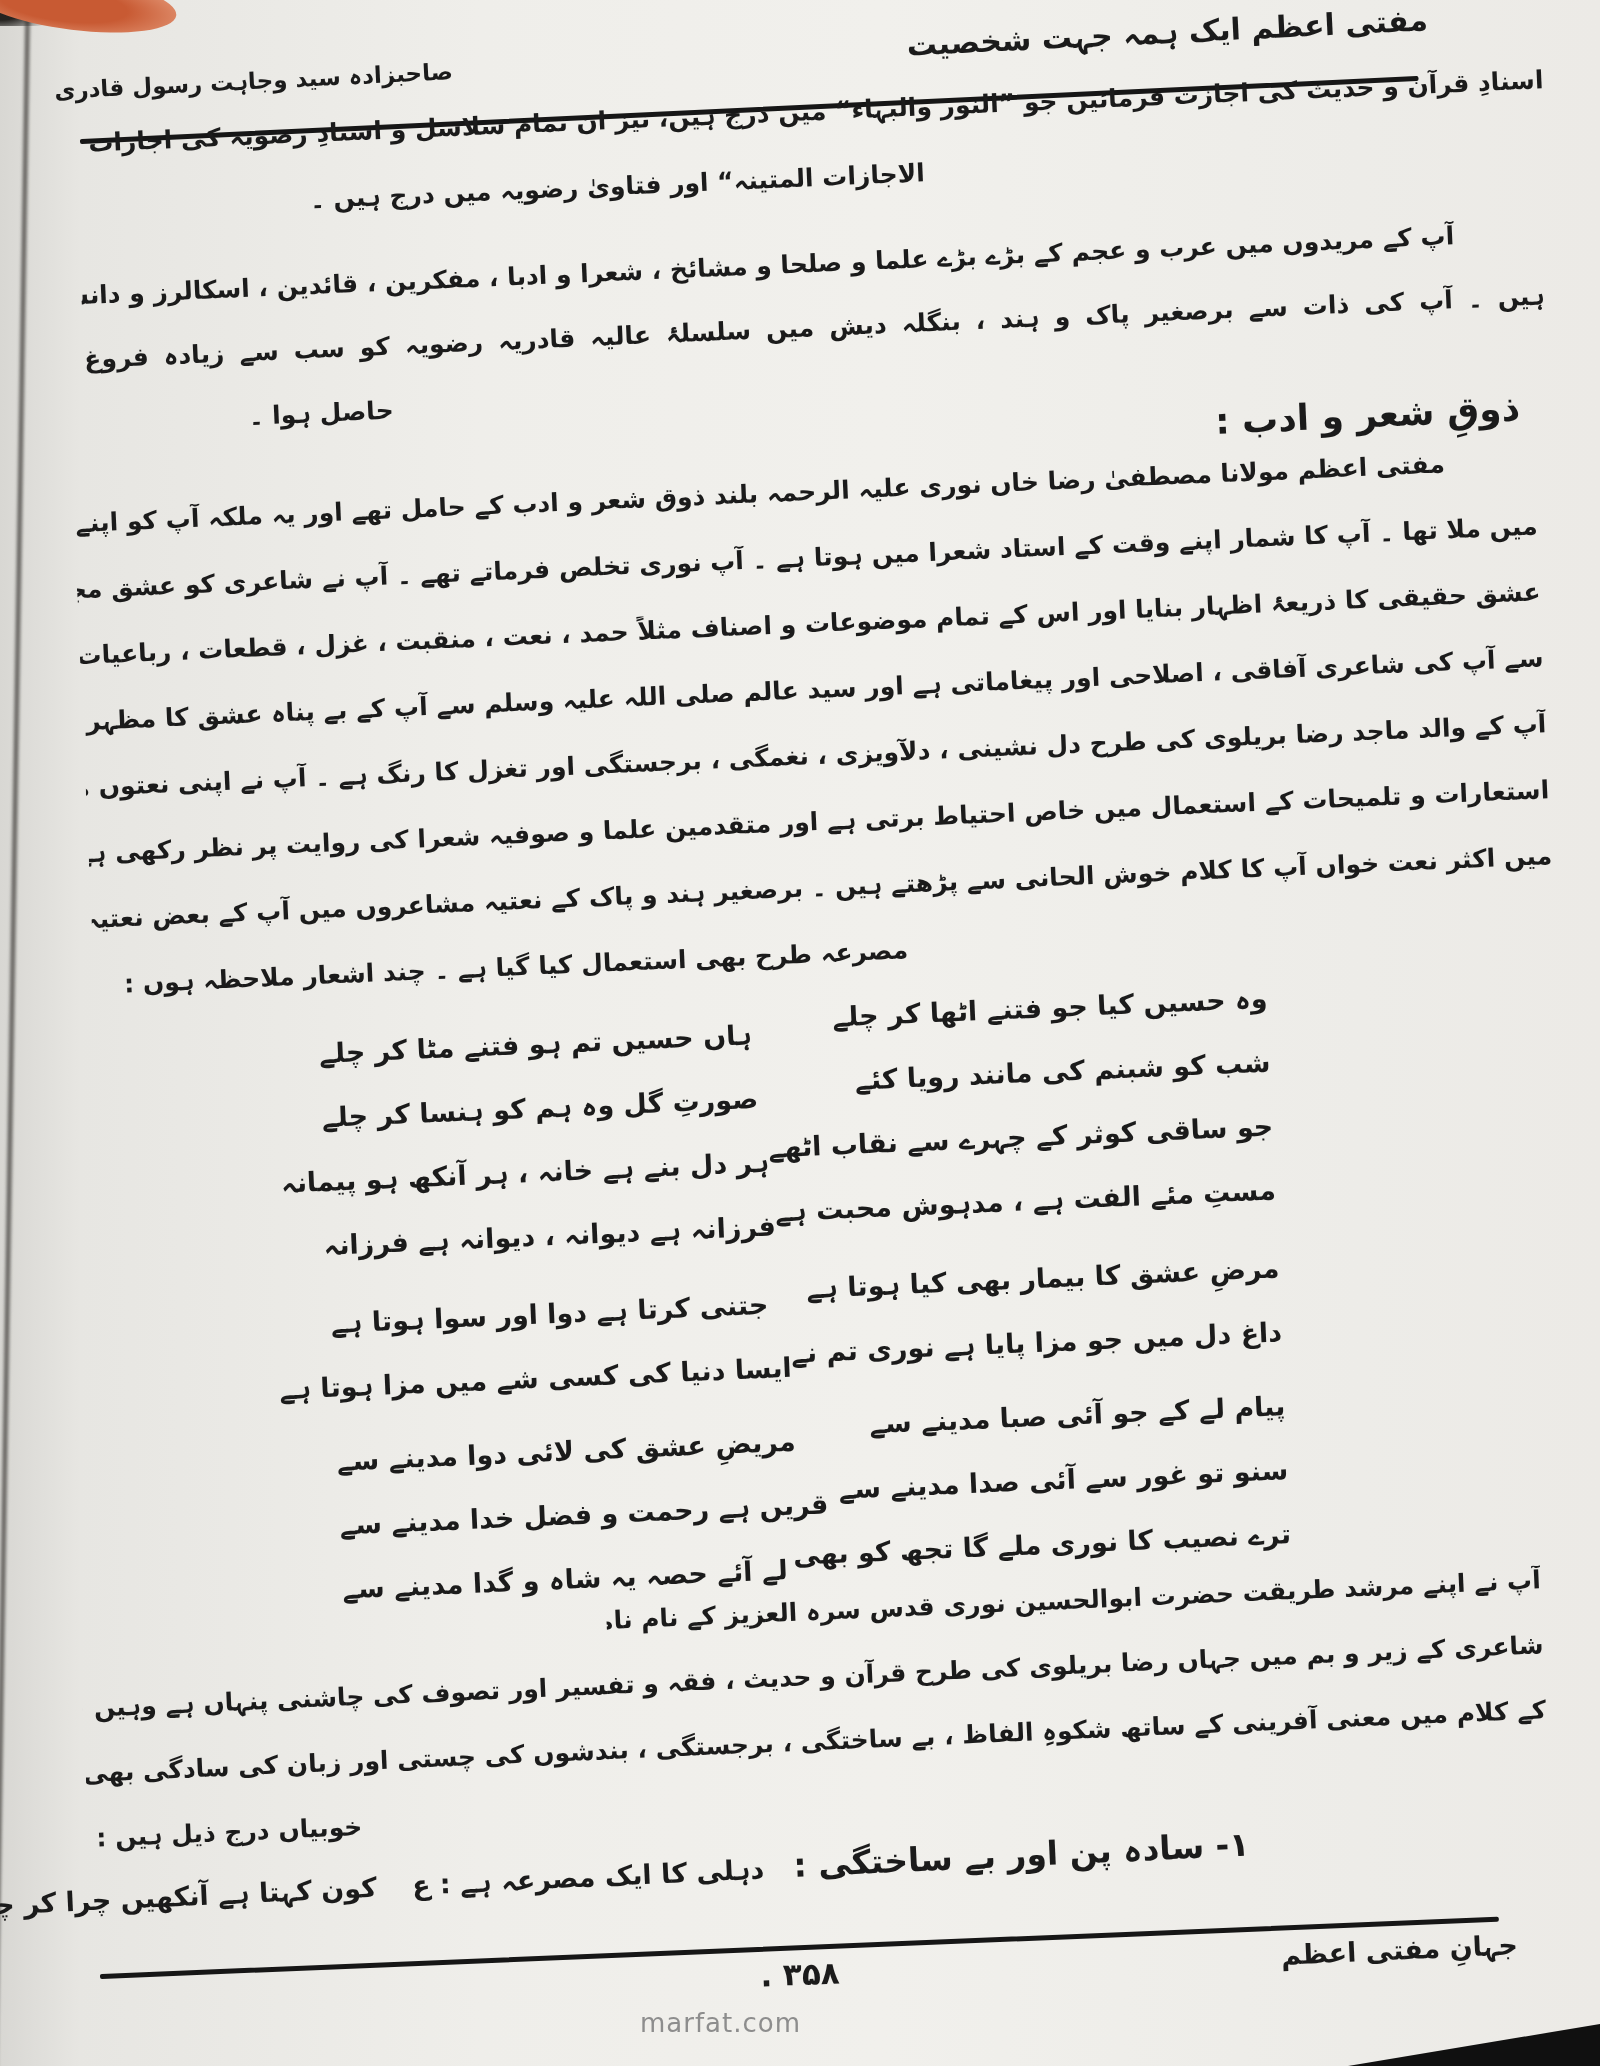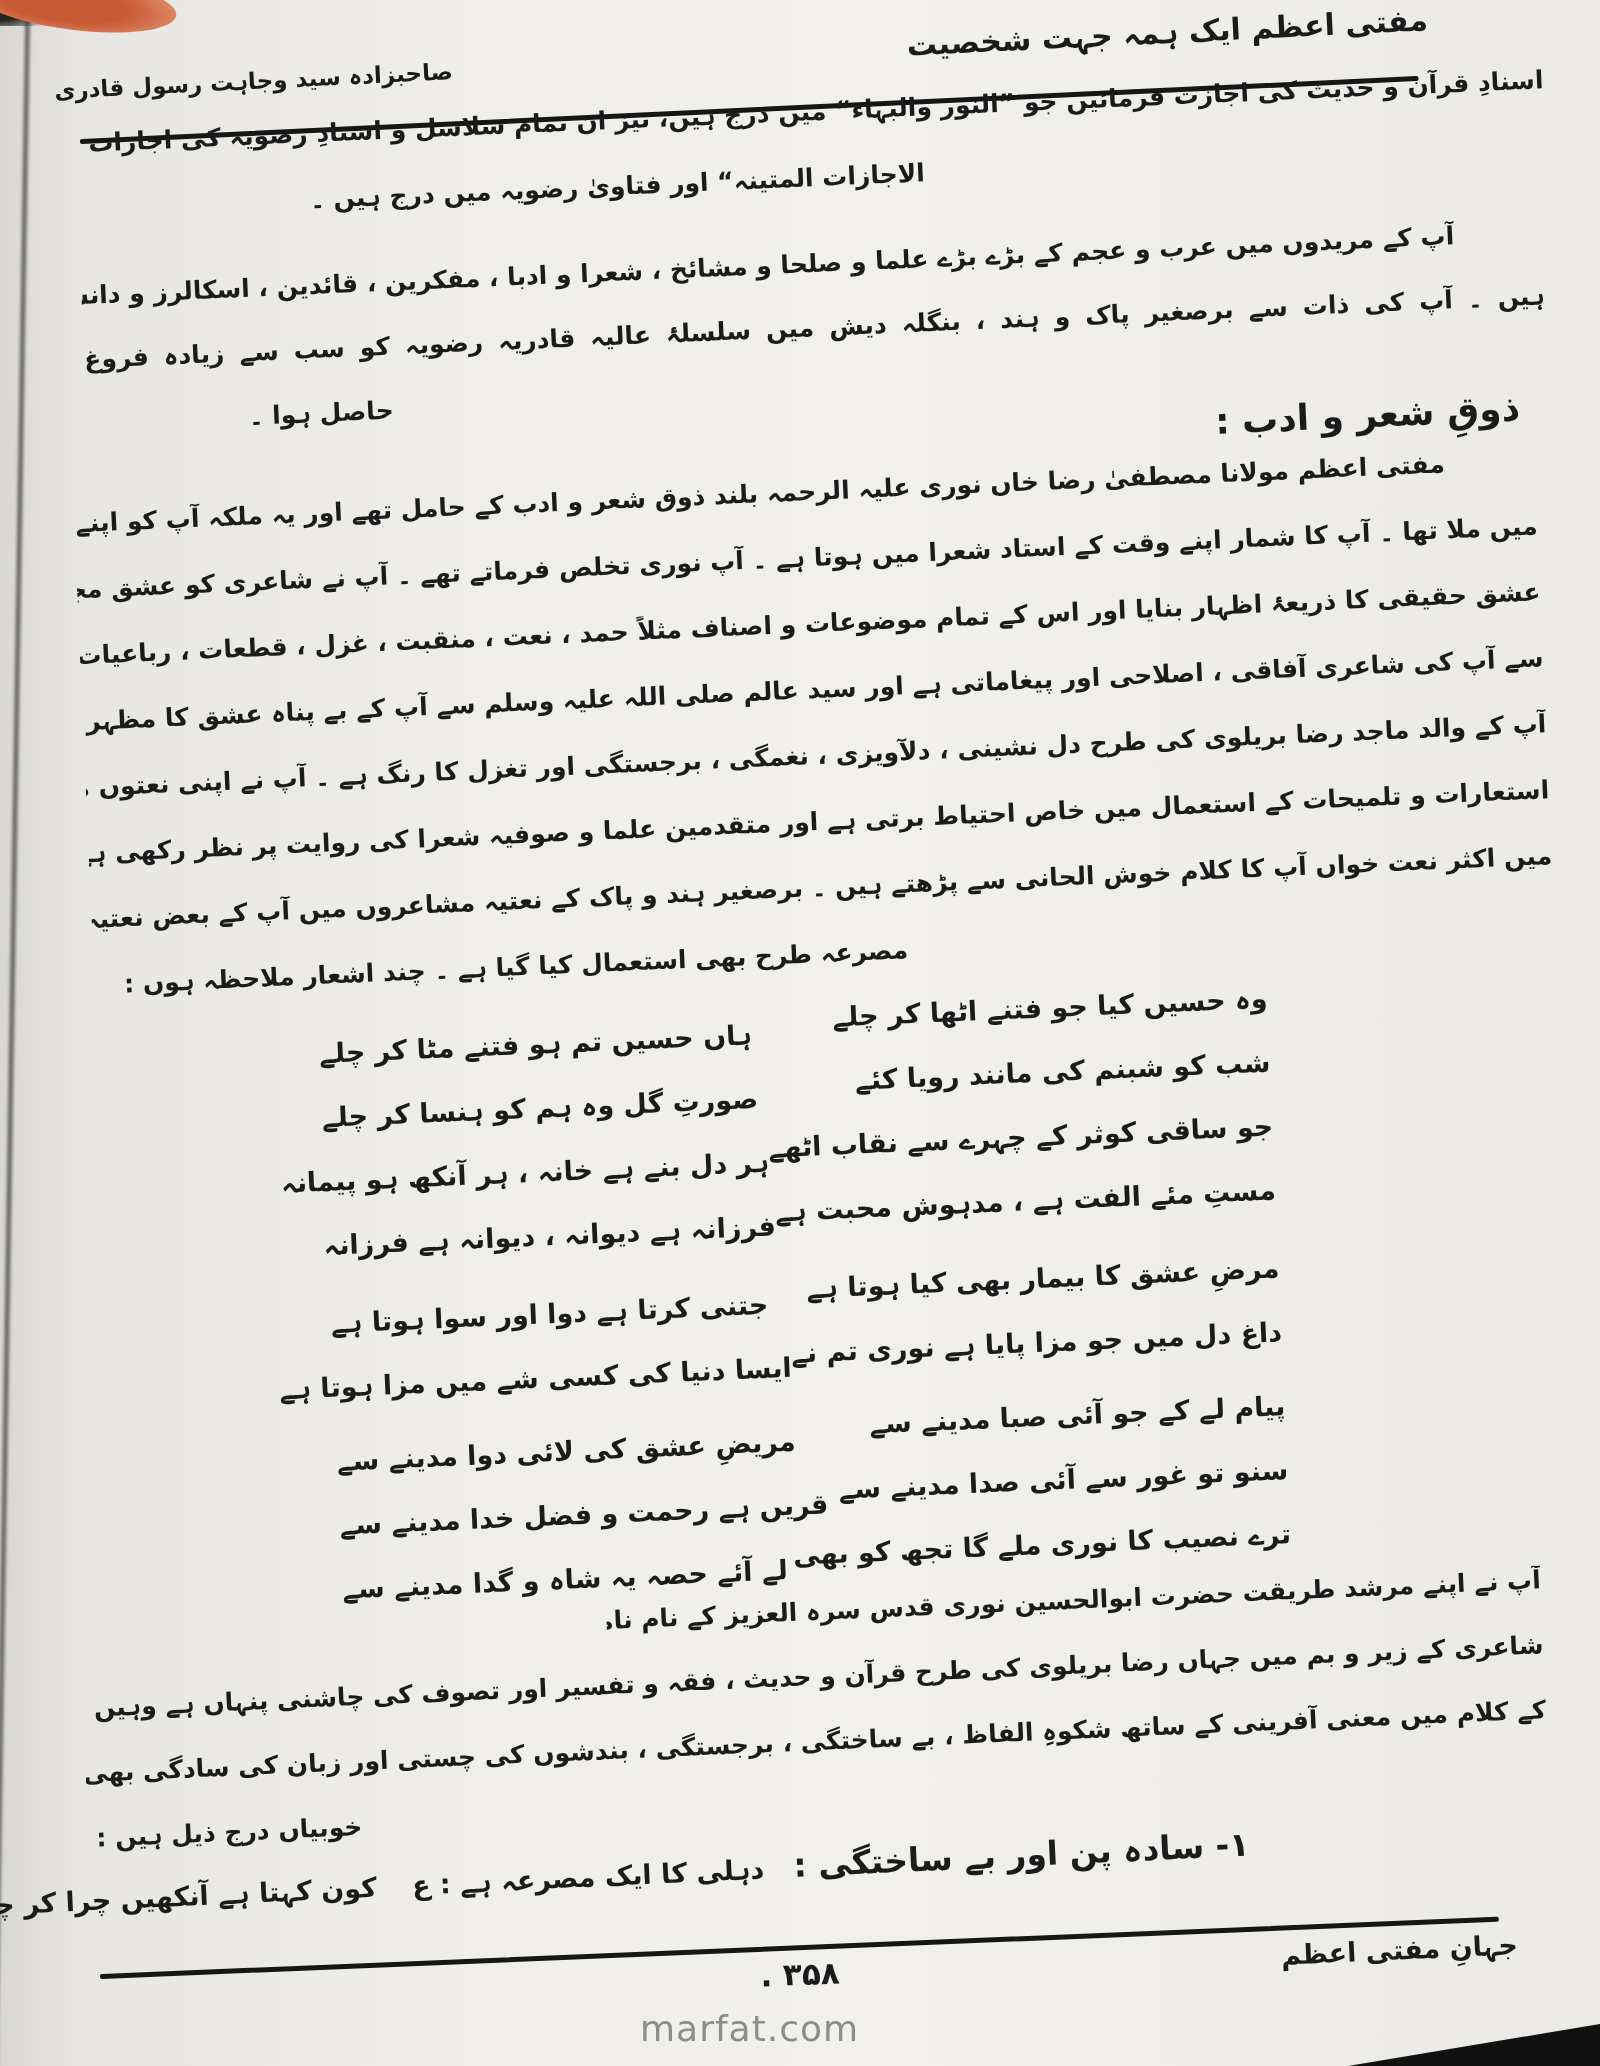--- a/index.html
+++ b/index.html
@@ -58,21 +58,21 @@
   .c-right,.c-left{white-space:nowrap;}
   .c-left{transform:translateY(14px);}
   .item-line{
     position:absolute;left:165px;top:1850px;width:1085px;
     direction:rtl;text-align:right;white-space:nowrap;
     font-weight:bold;font-size:27px;transform:rotate(-2.7deg);
   }
   .item-line .num{font-size:33px;margin-left:20px;}
   .item-line .lead{margin-left:26px;}
   .watermark{
-    font-size:36px;font-weight:normal;color:#8d8d8d;letter-spacing:1px;direction:ltr;
+    font-size:26px;font-weight:normal;color:#8d8d8d;letter-spacing:1px;direction:ltr;
   }
   .wedge{
     right:0;bottom:0;width:252px;height:42px;background:#101010;
     clip-path:polygon(0 100%,100% 0,100% 100%);
   }
 </style>
 </head>
 <body>
 
 <div id="page">

